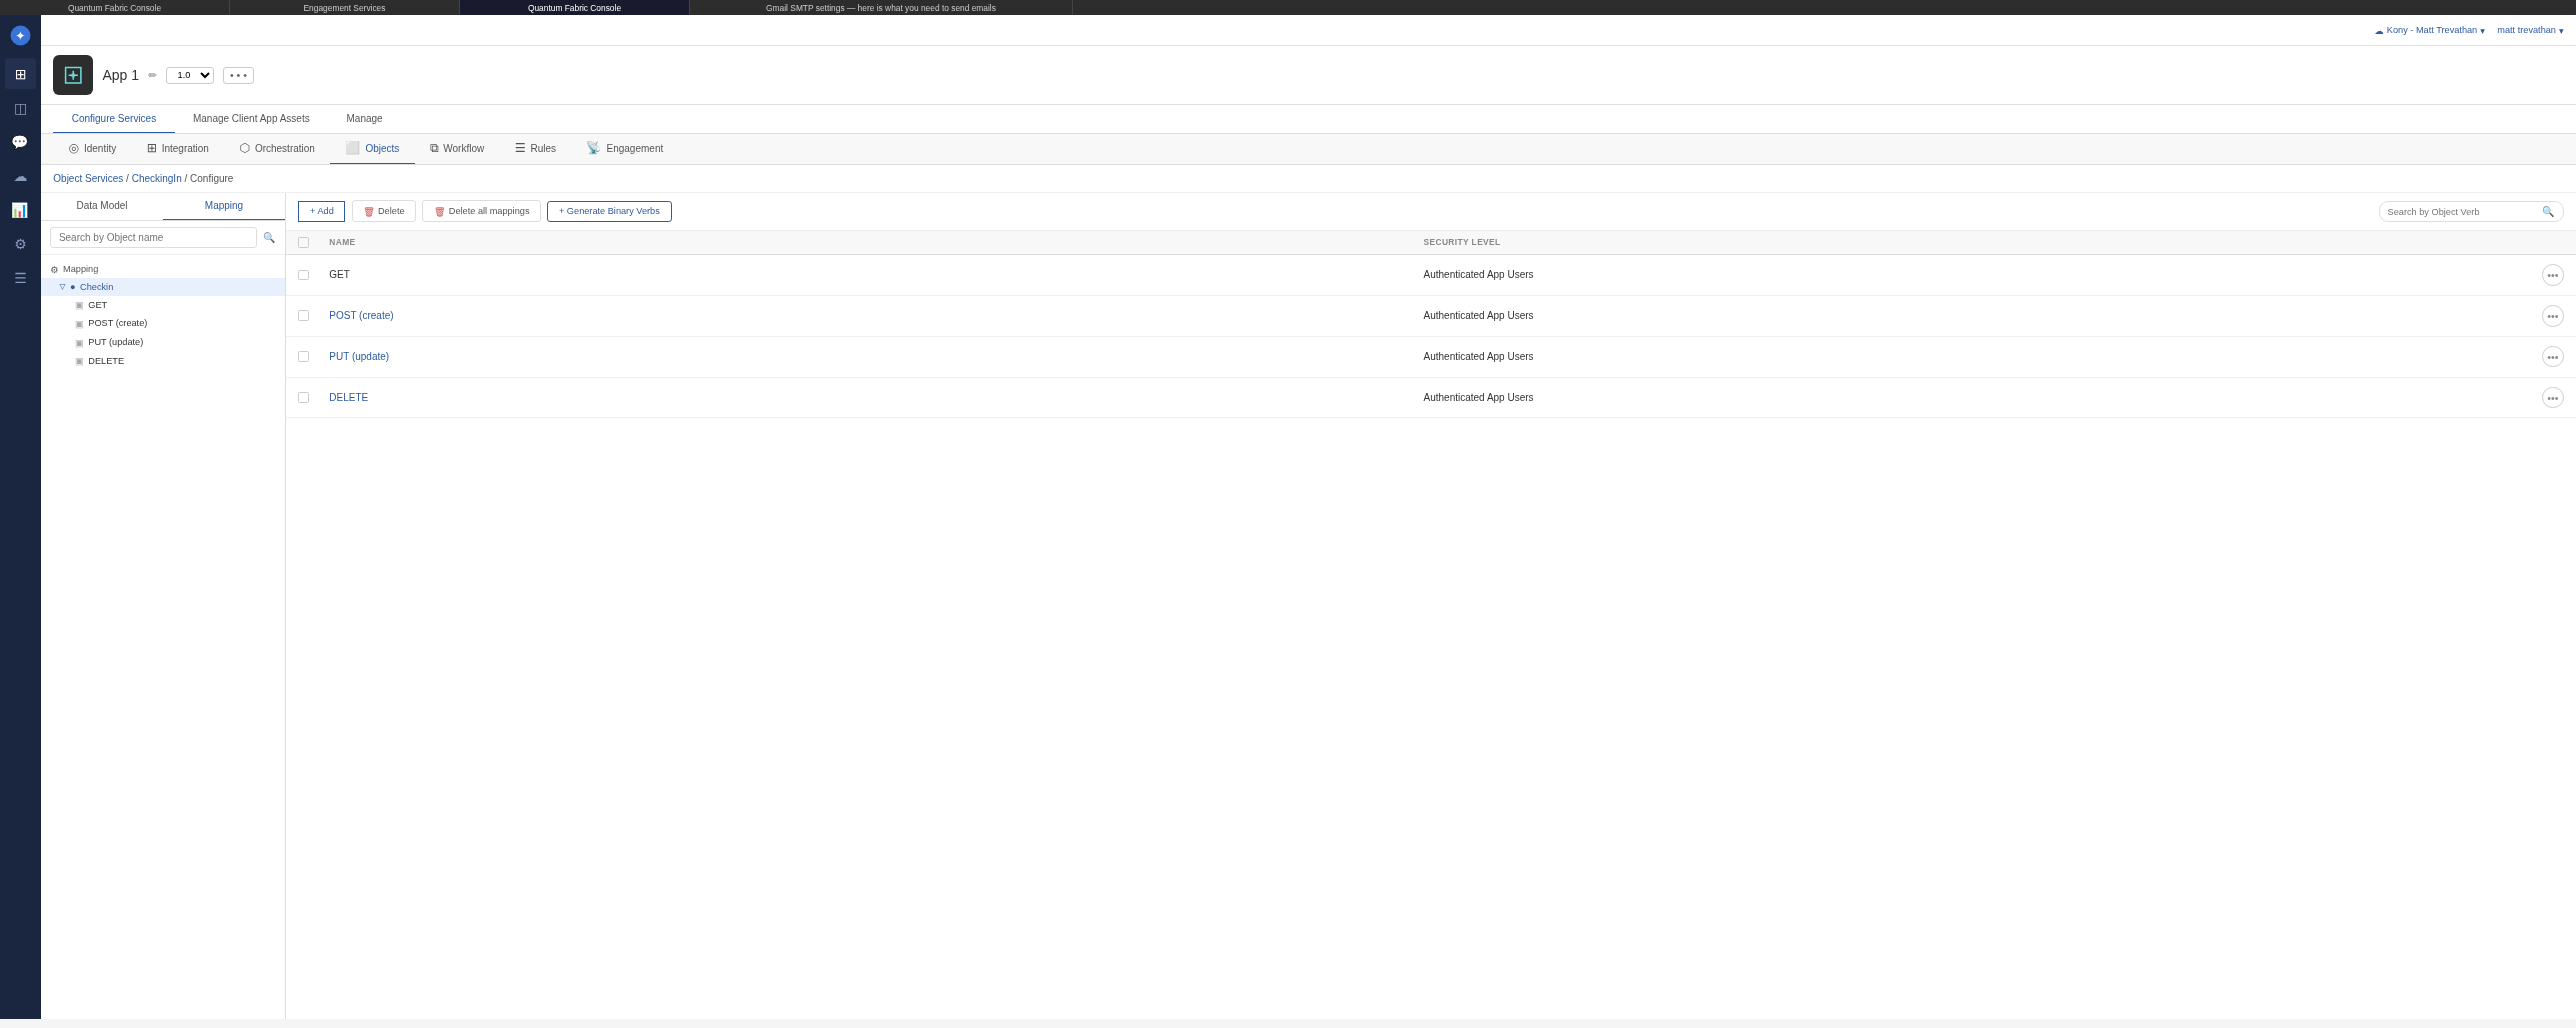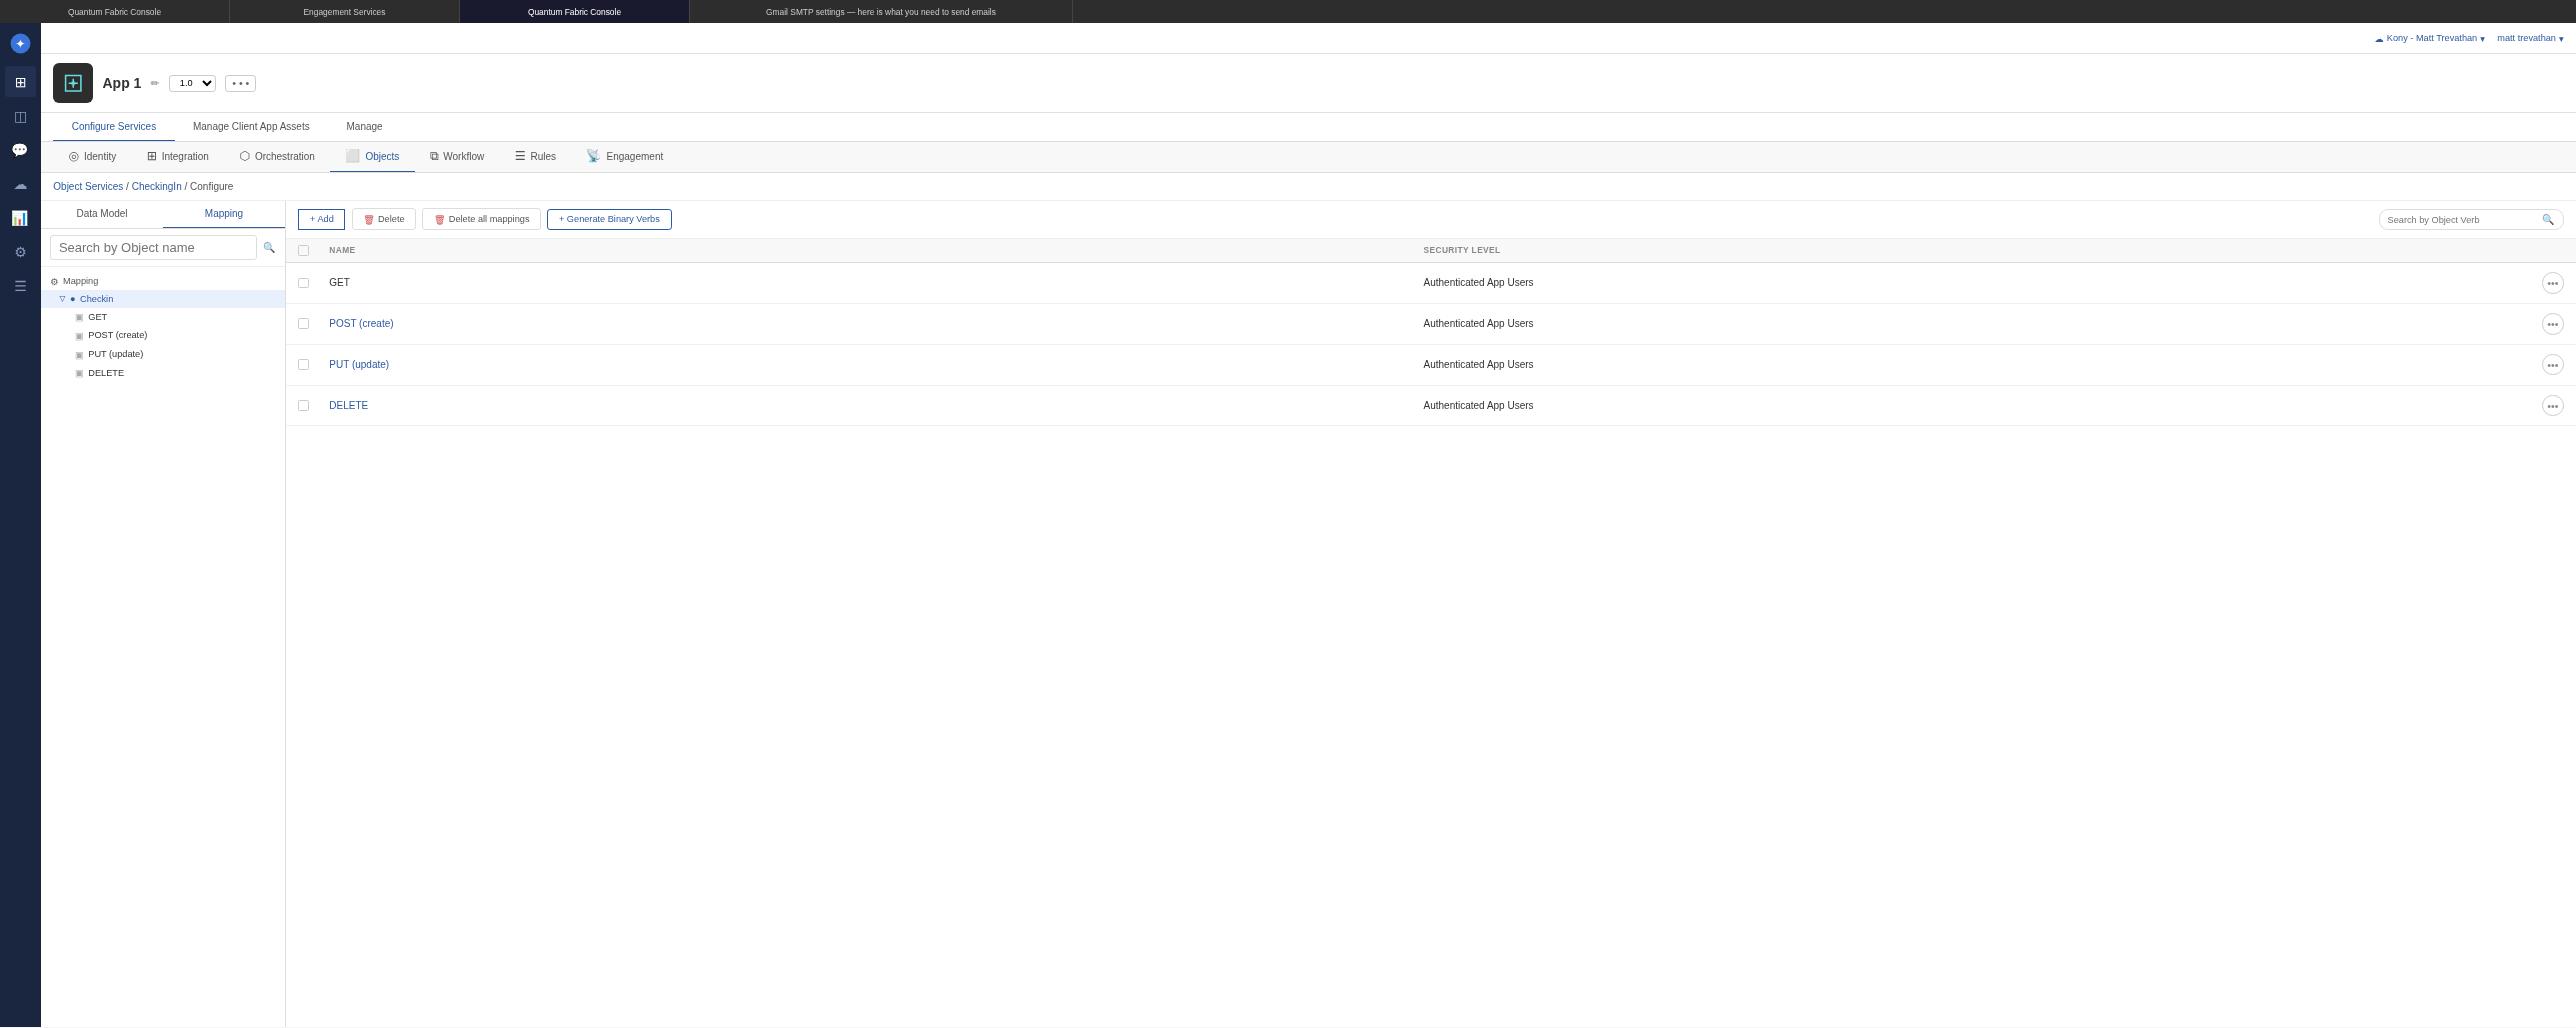--- a/index.html
+++ b/index.html
@@ -2,21 +2,21 @@
 <html style="font-size:12.3px"><head>
   <meta charset="utf-8">
   <style>
     * { box-sizing: border-box; margin: 0; padding: 0; }
     body { font-family: 'Segoe UI', Arial, sans-serif; font-size: 10px; background: #f5f5f5; overflow: hidden; }
 
     
     .browser-tabs {
       display: flex;
       background: #2d2d2d;
-      height: 23px;
+      height: 15px;
       align-items: center;
       padding: 0;
     }
     .browser-tab {
       padding: 0 12.3px;
       height: 24.5px;
       display: flex;
       align-items: center;
       color: #ccc;
       font-size: 8.4px;
@@ -118,21 +118,21 @@
       background: #2d2d2d;
       border-radius: 6.1px;
       display: flex;
       align-items: center;
       justify-content: center;
       color: #aee;
       font-size: 18.4px;
     }
     .app-name {
       font-size: 14px;
-      font-weight: 700;
+      font-weight: 400;
       color: #333;
     }
     .version-select {
       border: 0.8px solid #ccc;
       border-radius: 3.1px;
       padding: 1.5px 6.1px;
       font-size: 9.2px;
       background: white;
       cursor: pointer;
     }
@@ -255,21 +255,21 @@
       border-bottom: 0.8px solid #eee;
       display: flex;
       align-items: center;
       gap: 6.1px;
     }
     .search-input {
       flex: 1;
       border: 0.8px solid #ddd;
       border-radius: 3.1px;
       padding: 3.8px 7.7px;
-      font-size: 13px;
+      font-size: 10px;
       color: #999;
       outline: none;
     }
 
     
     .tree-section {
       padding: 6.1px 0;
       flex: 1;
       overflow-y: auto;
     }

